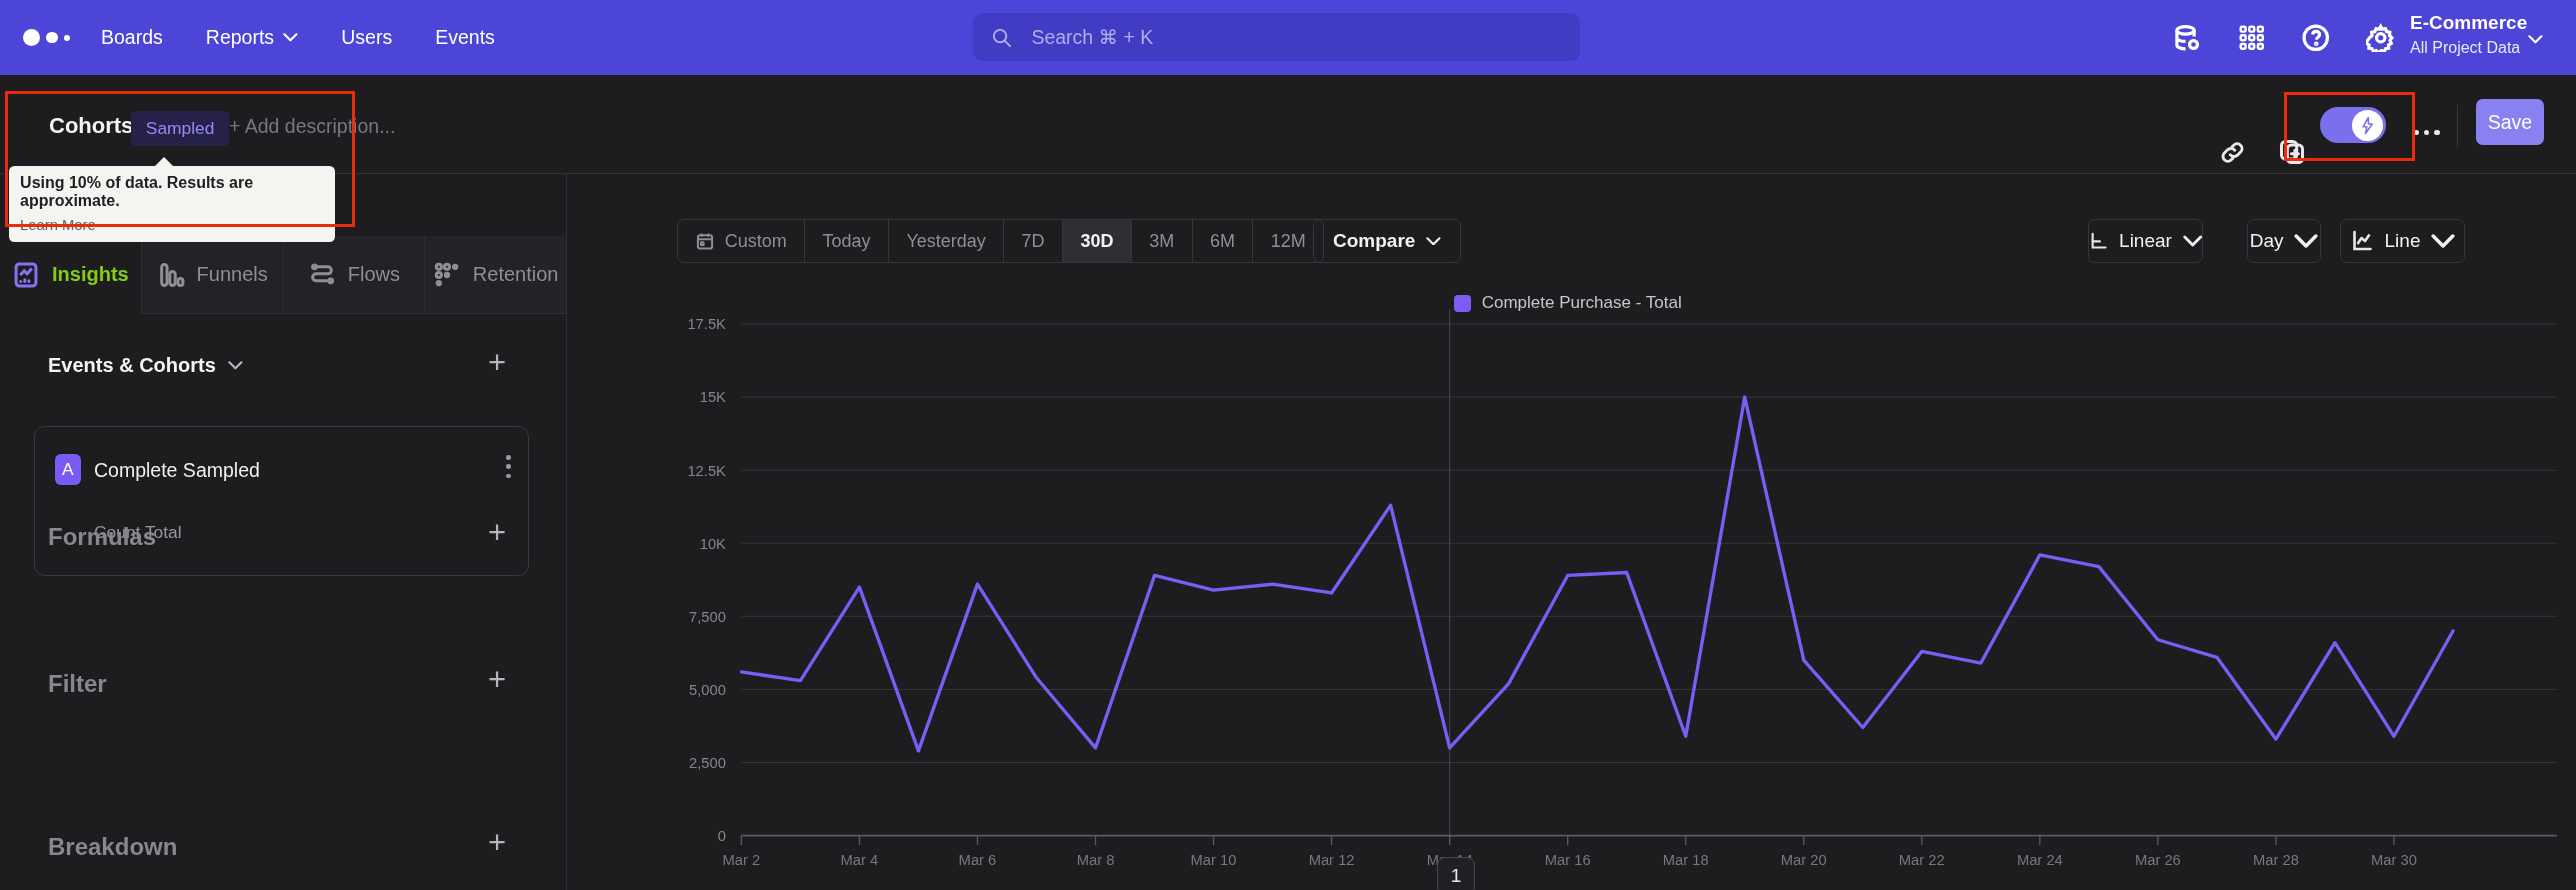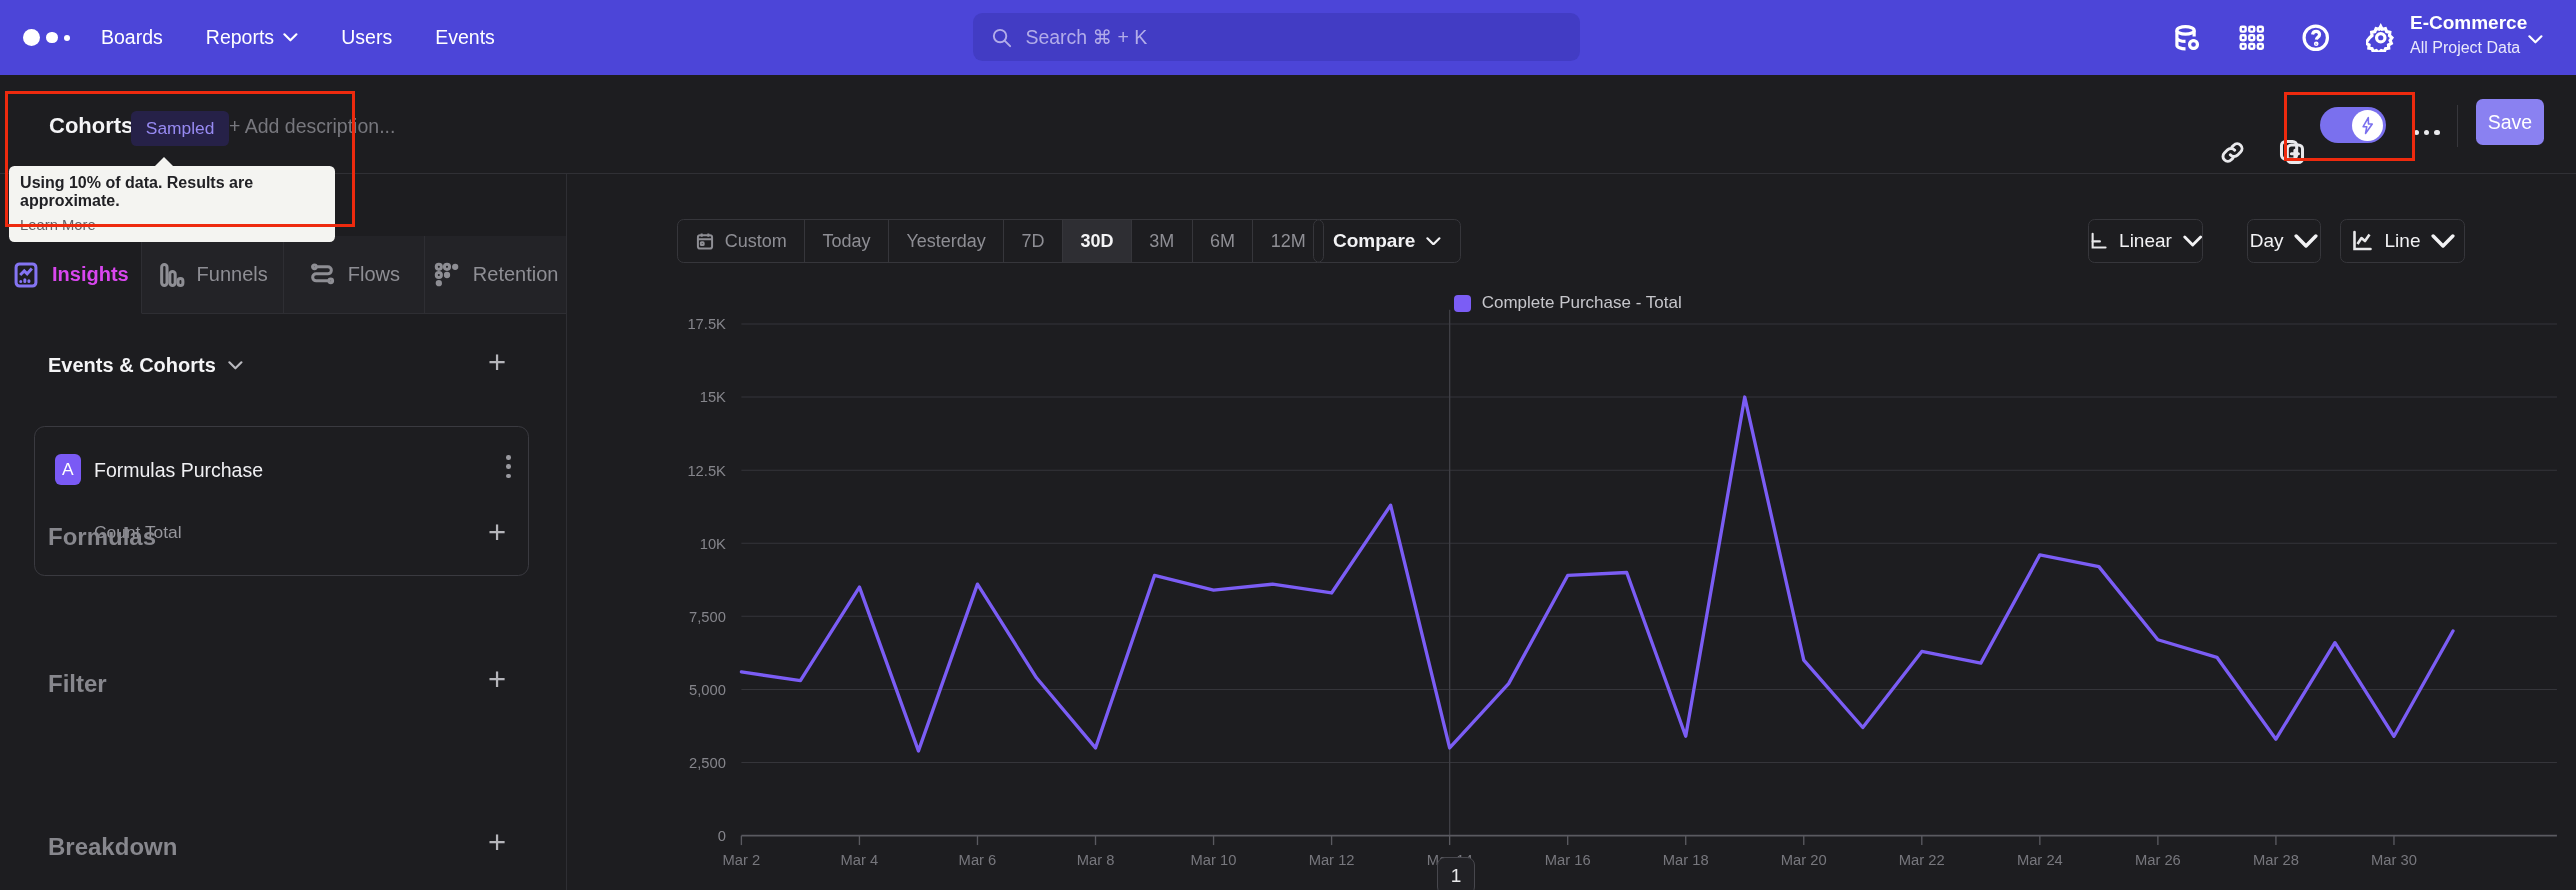--- a/index.html
+++ b/index.html
@@ -10,21 +10,21 @@
   
   .nav { position:absolute; left:0; top:0; width:2576px; height:75px; background:#4c45d8; }
   .logo { position:absolute; left:23px; top:0; height:75px; display:flex; align-items:center; gap:6px; }
   .logo .d1{width:17.4px;height:17.4px;border-radius:50%;background:#fff;}
   .logo .d2{width:11.4px;height:11.4px;border-radius:50%;background:#fff;}
   .logo .d3{width:6px;height:6px;border-radius:50%;background:#fff;}
   .nav-menu { position:absolute; left:101px; top:0; height:75px; display:flex; align-items:center; gap:43px; }
   .nav-item { color:#ffffff; font-size:19.5px; display:flex; align-items:center; gap:9.4px; cursor:default; }
   .chev { width:14.8px; height:8.7px; }
   .chev polyline { fill:none; stroke:currentColor; stroke-width:3.2; stroke-linecap:round; stroke-linejoin:round; }
-  .search { position:absolute; left:973px; top:13.4px; width:607px; height:48px; background:#423cc4; border-radius:9.4px; display:flex; align-items:center; padding-left:17.4px; gap:12px; }
+  .search { position:absolute; left:973px; top:13.4px; width:607px; height:48px; background:#423cc4; border-radius:9.4px; display:flex; align-items:center; padding-left:17.4px; gap:18px; }
   .search svg { width:23px; height:23px; }
   .search .ph { color:#b2ace9; font-size:19.5px; }
   .nav-icons { position:absolute; left:2172px; top:0; height:75px; display:flex; align-items:center; gap:35px; }
   .nav-icon { width:29.5px; height:29.5px; display:flex; align-items:center; justify-content:center; color:#fff; }
   .nav-icon svg { width:29.5px; height:29.5px; stroke:#fff; fill:none; stroke-width:2.6; }
   .project { position:absolute; left:2410px; top:12px; color:#fff; }
   .project .pname { font-size:19px; font-weight:bold; }
   .project .pscope { font-size:16px; color:rgba(255,255,255,.88); margin-top:5.4px; }
   .project-chev { position:absolute; left:2528px; top:34px; color:#fff; }
 
@@ -50,21 +50,21 @@
   
   .tip { position:absolute; left:9.4px; top:166px; width:326px; background:#f4f4f1; border-radius:5.4px; padding:8px 10.7px 9.4px 10.7px; z-index:55; }
   .tip:before { content:""; position:absolute; left:146px; top:-8.7px; width:0; height:0; border-left:9.4px solid transparent; border-right:9.4px solid transparent; border-bottom:9.4px solid #f4f4f1; }
   .tip .t1 { font-size:16px; font-weight:bold; color:#212125; }
   .tip .t2 { font-size:14.8px; color:#606066; margin-top:6.7px; }
 
   
   .side-border { position:absolute; left:566px; top:174px; width:1.3px; height:716px; background:#2e2e33; }
   .tabs { position:absolute; left:0; top:236px; width:567px; height:78px; display:flex; }
   .tab { flex:1; display:flex; align-items:center; justify-content:center; gap:12px; background:#232327; border-right:1.3px solid #2e2e33; border-bottom:1.3px solid #2e2e33; color:#8e8e94; font-size:20px; }
-  .tab.active { background:#1d1d20; border-bottom-color:transparent; color:#d946ef; font-weight:bold; }
+  .tab.active { background:#1d1d20; border-bottom-color:transparent; color:#84cc16; font-weight:bold; }
   .tab svg { width:28px; height:28px; fill:none; stroke:#8e8e94; stroke-width:2.6; }
   .tab.active svg { stroke:#8474f2; }
   .ev-head { position:absolute; left:48px; top:354px; display:flex; align-items:center; gap:12px; color:#f4f4f6; font-size:20px; font-weight:bold; }
   .ev-head .chev { color:#b9b9be; }
   .plus { position:absolute; color:#b5b5ba; font-size:31px; font-weight:200; line-height:27px; }
   .card { position:absolute; left:34px; top:426px; width:495px; height:150px; border:1.3px solid #3a3a40; border-radius:10.7px; }
   .abadge { position:absolute; left:20px; top:27px; width:25.5px; height:31px; background:#7a5af5; border-radius:6px; color:#fff; font-size:17.4px; display:flex; align-items:center; justify-content:center; }
   .card-title { position:absolute; left:59px; top:32px; font-size:19.5px; color:#f0f0f3; }
   .kebab { position:absolute; right:17.4px; top:28px; display:flex; flex-direction:column; gap:4.7px; }
   .kebab span { width:4.7px; height:4.7px; background:#9a9aa0; border-radius:50%; }
@@ -268,21 +268,21 @@
   <div class="ev-head">
     <span>Events &amp; Cohorts</span>
     <svg class="chev" viewBox="0 0 22 13">
         <polyline points="2,2 11,11 20,2"></polyline>
       </svg>
   </div>
   <span class="plus" style="left:488px; top:349px;">+</span>
 
   <div class="card">
     <span class="abadge">A</span>
-    <span class="card-title">Formulas Purchase</span>
+    <span class="card-title">Complete Sampled</span>
     <span class="kebab">
         <span></span>
         <span></span>
         <span></span>
       </span>
     <span class="metric">Count Total</span>
   </div>
 
   <div id="qsections">
       <div class="qsec" style="top: 519px;">

